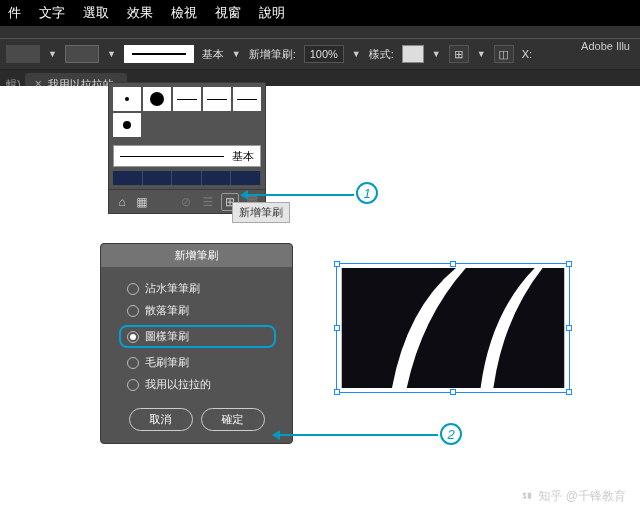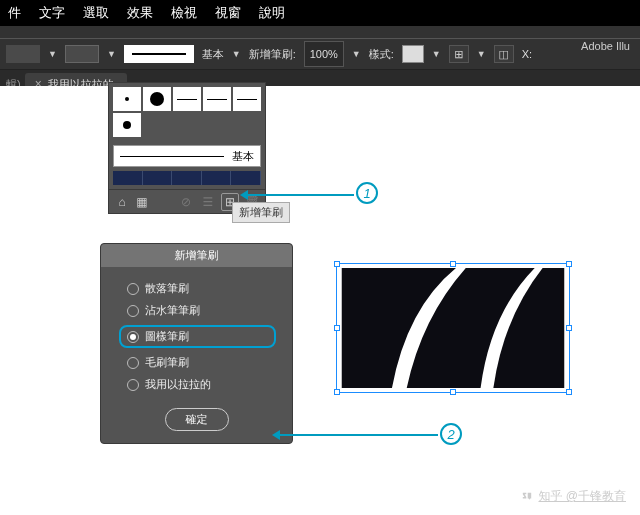--- a/index.html
+++ b/index.html
@@ -12,21 +12,21 @@
 
 .applabel { position:absolute; top:40px; right:10px; color:#ccc; font-size:11px; }
 
 
 .toolbar { height:32px; background:#323232; border-top:1px solid #555; border-bottom:1px solid #222; display:flex; align-items:center; padding:0 6px; gap:8px; font-size:11px; color:#ddd; }
 .toolbar .swatch1 { width:34px; height:18px; background:#4a4a4a; }
 .toolbar .swatch2 { width:34px; height:18px; background:#4a4a4a; border:1px solid #666; }
 .toolbar .tri { color:#ccc; font-size:9px; }
 .stroke-sample { width:70px; height:18px; background:#fff; display:flex; align-items:center; justify-content:center; }
 .stroke-sample::before { content:""; width:54px; height:2px; background:#000; }
-.opfield { width:40px; height:26px; background:#2a2a2a; border:1px solid #555; color:#ddd; display:flex; align-items:center; justify-content:center; }
+.opfield { width:40px; height:18px; background:#2a2a2a; border:1px solid #555; color:#ddd; display:flex; align-items:center; justify-content:center; }
 .tinyswatch { width:22px; height:18px; background:#ddd; border:1px solid #888; }
 .xbtn { width:20px; height:18px; background:#3a3a3a; border:1px solid #555; display:flex; align-items:center; justify-content:center; color:#ccc; }
 
 
 .tabbar { height:28px; background:#2a2a2a; display:flex; align-items:center; padding:0 6px; gap:4px; }
 .tab { background:#3f3f3f; color:#ddd; font-size:11px; padding:4px 10px; border-radius:3px 3px 0 0; display:flex; align-items:center; gap:6px; }
 .tab .x { color:#aaa; font-size:12px; }
 
 
 .canvas { position:absolute; top:86px; left:0; right:0; bottom:0; background:#fff; }
@@ -71,21 +71,21 @@
 .h-tl{top:-3px;left:-3px}.h-tm{top:-3px;left:50%;margin-left:-3px}.h-tr{top:-3px;right:-3px}
 .h-ml{top:50%;left:-3px;margin-top:-3px}.h-mr{top:50%;right:-3px;margin-top:-3px}
 .h-bl{bottom:-3px;left:-3px}.h-bm{bottom:-3px;left:50%;margin-left:-3px}.h-br{bottom:-3px;right:-3px}
 
 
 .callout-line { position:absolute; background:#009bbf; }
 .callout-arrow { position:absolute; width:0; height:0; }
 .callout-num { position:absolute; width:22px; height:22px; border:2px solid #009bbf; border-radius:50%; color:#009bbf; font-size:13px; display:flex; align-items:center; justify-content:center; background:#fff; font-style:italic; }
 
 
-.wm { position:absolute; right:14px; bottom:10px; color:#ccc; font-size:12px; display:flex; align-items:center; gap:4px;text-decoration:underline; }
+.wm { position:absolute; right:14px; bottom:10px; color:#ccc; font-size:12px; display:flex; align-items:center; gap:4px; }
 .wm svg { fill:#ccc; }
 </style>
 </head>
 <body>
 
 <div class="menubar">
   <span>件</span>
   <span>文字</span>
   <span>選取</span>
   <span>效果</span>
@@ -159,40 +159,41 @@
   </div>
 </div>
 <div class="tooltip">新增筆刷</div>
 
 <div class="dialog">
   <div class="dialog-title">新增筆刷</div>
   <div class="dialog-body">
     <div class="radios">
       <div class="radio">
           <div class="dot"></div>
+          <span>沾水筆筆刷</span>
+        </div>
+      <div class="radio">
+          <div class="dot"></div>
           <span>散落筆刷</span>
-        </div>
-      <div class="radio">
-          <div class="dot"></div>
-          <span>沾水筆筆刷</span>
         </div>
       <div class="radio sel">
           <div class="dot"></div>
           <span>圖樣筆刷</span>
         </div>
       <div class="radio">
           <div class="dot"></div>
           <span>毛刷筆刷</span>
         </div>
       <div class="radio">
           <div class="dot"></div>
           <span>我用以拉拉的</span>
         </div>
     </div>
     <div class="dialog-btns">
+      <button class="dbtn">取消</button>
       <button class="dbtn">確定</button>
     </div>
   </div>
 </div>
 
 <div class="art">
   <svg viewBox="0 0 234 130">
     <path d="M4 4 L120 4 Q70 45 55 126 L4 126 Z" fill="#0c0c12"></path>
     <path d="M130 4 L200 4 Q155 50 145 126 L70 126 Q85 55 130 4 Z" fill="#0c0c12"></path>
     <path d="M208 4 L230 4 L230 126 L158 126 Q168 55 208 4 Z" fill="#0c0c12"></path>

